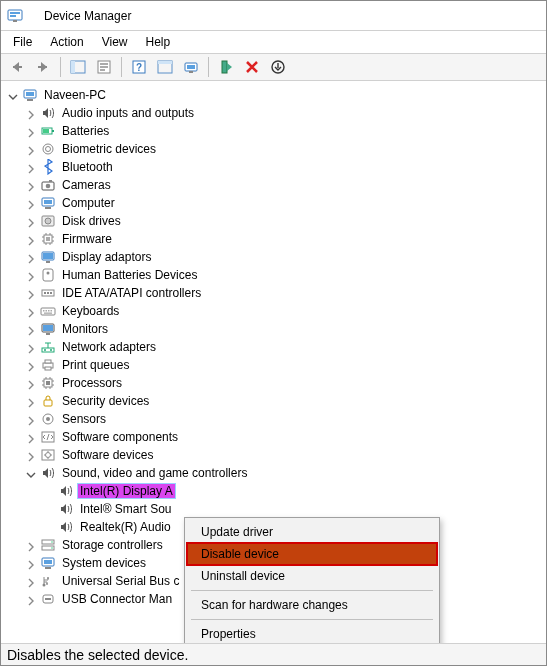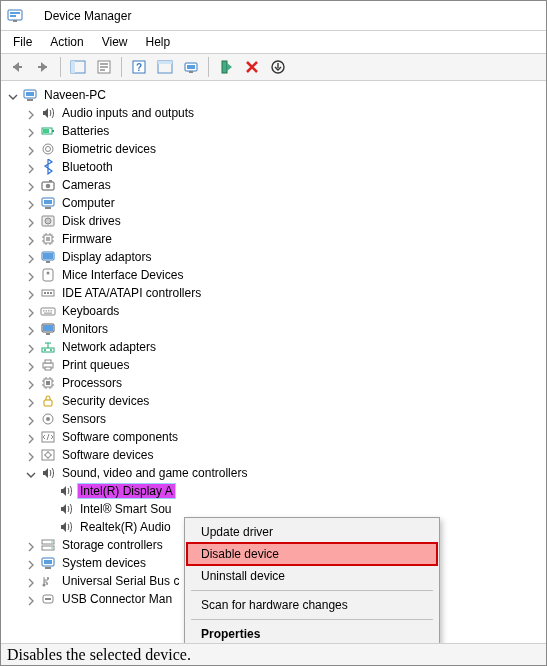--- a/index.html
+++ b/index.html
@@ -73,47 +73,46 @@
     cursor:default;
   }
   .node-icon { width:16px; height:16px; display:inline-flex; align-items:center; justify-content:center; }
   .label { padding: 1px 3px; }
   .selected .label { background:#d946ef; border:1px solid #99d1ff; padding:0 2px; }
   .statusbar {
     height: 22px;
     border-top: 1px solid #d0d0d0;
     display:flex; align-items:center;
     padding: 0 6px;
-    font-size: 16px;
+    font-size: 14px;
     background:#f5f5f5;
-    font-family:Liberation Serif, serif;
   }
   
   .ctxmenu {
     position: absolute;
     left: 183px;
     top: 436px;
     width: 256px;
     background:#f2f2f2;
     border:1px solid #a0a0a0;
     box-shadow: 2px 3px 6px rgba(0,0,0,.25);
     padding: 3px 2px;
   }
   .ctxitem {
     height: 22px;
     display:flex; align-items:center;
     padding: 0 14px;
     cursor:default;
   }
   .ctxitem.highlight {
-    background:#fca5a5;
+    background:#c2410c;
     outline: 2px solid #d10000;
     outline-offset: -1px;
   }
-  .ctxitem.bold { font-weight:700; }
+  .ctxitem.bold { font-weight:400; }
   .ctxsep { height:1px; background:#c0c0c0; margin:3px 4px; }
   svg { display:block; }
 </style>
 </head>
 <body>
 
 <div class="titlebar">
   <span class="icon">
     <svg viewBox="0 0 16 16" width="16" height="16">
         <rect x="1" y="2" width="14" height="10" rx="1" fill="#fff" stroke="#3a7bbf"></rect>
@@ -375,21 +374,21 @@
                   <svg width="10" height="10" viewBox="0 0 10 10">
                     <path d="M3 1 L7 5 L3 9" fill="none" stroke="#888" stroke-width="1.4"></path>
                   </svg>
                 </span>
                 <span class="node-icon">
                   <svg width="16" height="16" viewBox="0 0 16 16">
                     <rect x="3" y="2" width="10" height="12" rx="2" fill="#fff" stroke="#888"></rect>
                     <circle cx="8" cy="6" r="1.5" fill="#888"></circle>
                   </svg>
                 </span>
-                <span class="label">Mice Interface Devices</span>
+                <span class="label">Human Batteries Devices</span>
               </div>
             </li>
             <li>
               <div class="row">
                 <span class="twisty">
                   <svg width="10" height="10" viewBox="0 0 10 10">
                     <path d="M3 1 L7 5 L3 9" fill="none" stroke="#888" stroke-width="1.4"></path>
                   </svg>
                 </span>
                 <span class="node-icon">

